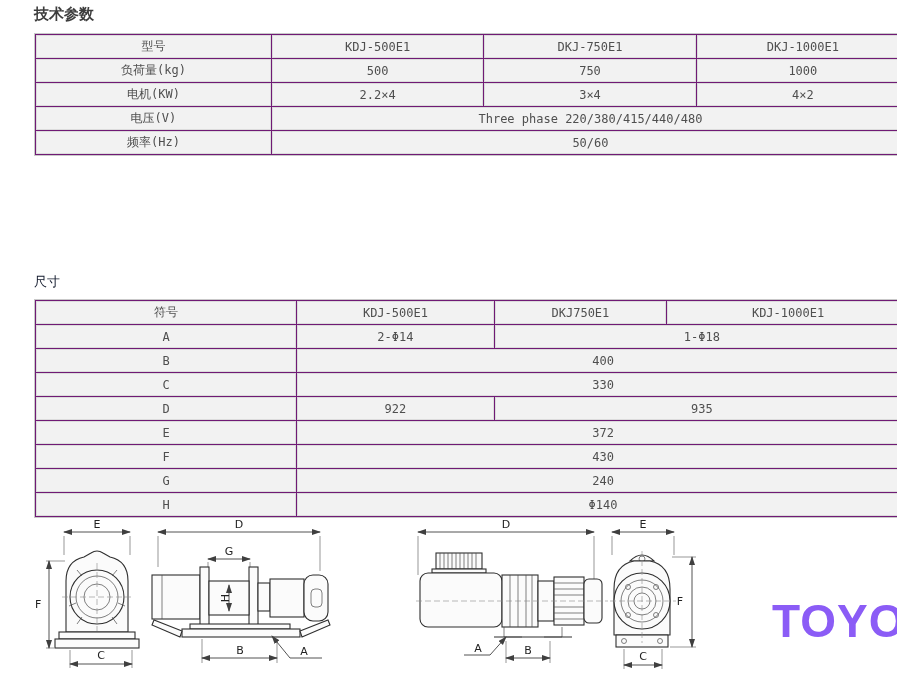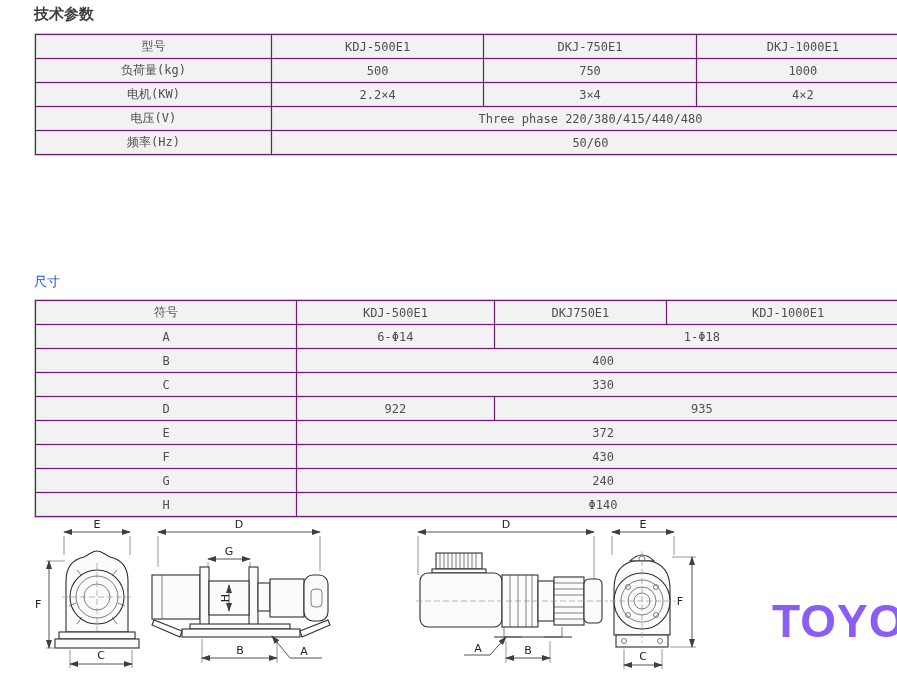--- a/index.html
+++ b/index.html
@@ -1,20 +1,20 @@
 <!DOCTYPE html>
 <html><head>
 <meta charset="utf-8">
 <style>
   html,body{margin:0;padding:0;background:#fff;}
   #page{position:relative;width:897px;height:678px;background:#fff;overflow:hidden;
         font-family:"DejaVu Sans","Liberation Sans",sans-serif;margin-left:24px;}
   .sec-title{position:absolute;left:10px;color:#3d3d3d;}
   #title-tech{top:5px;font-size:15px;font-weight:bold;}
-  #title-dim{top:273px;font-size:13px;font-weight:normal;color:#1d4ed8;}
+  #title-dim{top:273px;font-size:13px;font-weight:normal;color:#0f172a;}
   table.spec{position:absolute;left:10px;width:877px;border-collapse:separate;border-spacing:1px;
              background:#701a75;border:1px solid #c9c9c9;table-layout:fixed;}
   #spec-table{top:33px;}
   #dim-table{top:299px;}
   td{background:#f2f2f2;border:1px solid #dcdcdc;height:21px;padding:0 4px;
      text-align:center;vertical-align:middle;font-size:12px;color:#4f4f4f;
      font-family:"DejaVu Sans Mono","DejaVu Sans",monospace;white-space:nowrap;overflow:hidden;}
   #drawing-svg{position:absolute;left:8px;top:517px;}
   .outline{fill:#fbfbfb;stroke:#2f2f2f;stroke-width:1.1;}
   .thin{fill:none;stroke:#4a4a4a;stroke-width:0.7;}
@@ -82,21 +82,21 @@
       </colgroup>
     <tbody>
       <tr>
         <td>符号</td>
         <td>KDJ-500E1</td>
         <td>DKJ750E1</td>
         <td>KDJ-1000E1</td>
       </tr>
       <tr>
         <td>A</td>
-        <td>6-Φ14</td>
+        <td>2-Φ14</td>
         <td colspan="2">1-Φ18</td>
       </tr>
       <tr>
         <td>B</td>
         <td colspan="3">400</td>
       </tr>
       <tr>
         <td>C</td>
         <td colspan="3">330</td>
       </tr>

